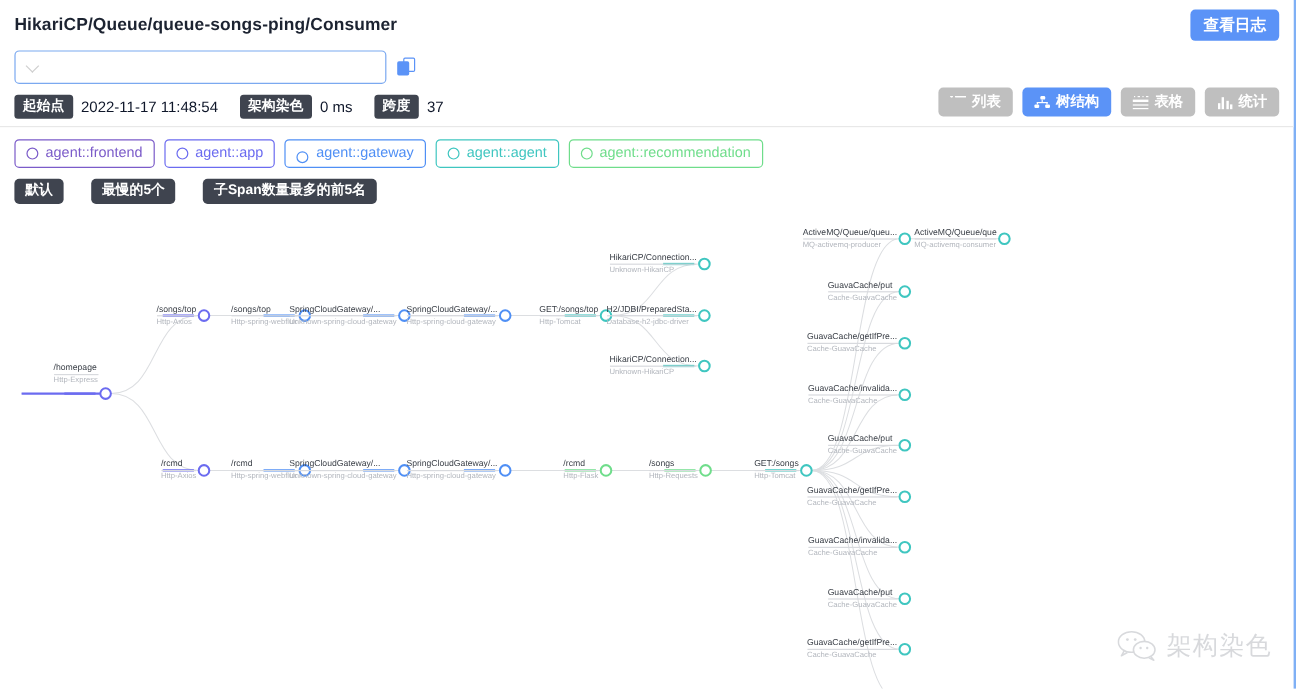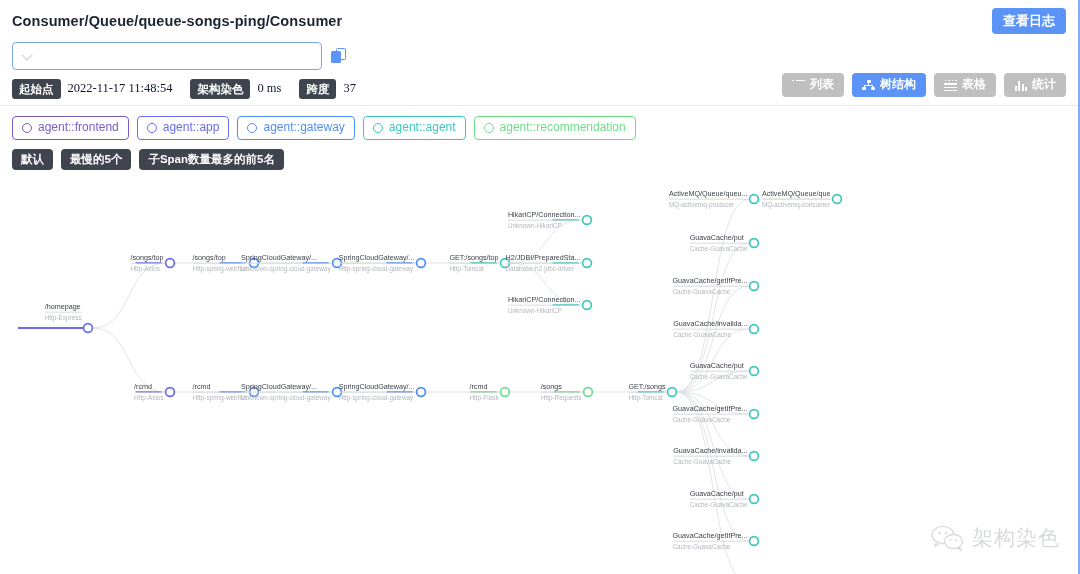--- a/index.html
+++ b/index.html
@@ -55,21 +55,21 @@
   }
   .copy-icon .b1 {
     position: absolute; right: 0; top: 0; width: 10px; height: 12px;
     border: 1.6px solid #5b93f7; border-radius: 1.5px; background:#fff;
   }
   .copy-icon .b2 {
     position: absolute; left: 0; bottom: 0; width: 10px; height: 12px;
     background: #5b93f7; border-radius: 1.5px;
   }
 
-  .meta-row { display: flex; align-items: center; margin-top: 9px; font-family: Liberation Serif, serif; }
+  .meta-row { display: flex; align-items: center; margin-top: 9px; }
   .tag {
     background: #3f444f; color: #fff; font-size: 11.5px; font-weight: bold;
     border-radius: 3px; padding: 3px 7px; line-height: 1.25; white-space: nowrap;
   }
   .meta-val { font-size: 12.5px; color: #0f172a; margin: 0 18px 0 7px; white-space: nowrap; }
   .meta-val.last { margin-right: 0; }
 
   .view-toggle {
     position: absolute; right: 12px; bottom: 8px;
     display: flex; gap: 8px;
@@ -115,21 +115,21 @@
     display: flex; align-items: center; gap: 6px;
     border: 1px solid; border-radius: 4px; padding: 3px 9px;
     font-size: 12px; background: #fff; cursor: pointer; white-space: nowrap;
     line-height: 1.3;
   }
   .chip .ring {
     width: 10px; height: 10px; border-radius: 50%;
     border: 1.8px solid currentColor; display: inline-block;
   }
 
-  .filter-row { display: flex; gap: 8px; padding: 9px 12px 0 12px; }
+  .filter-row { display: flex; gap: 23px; padding: 9px 12px 0 12px; }
   .fbtn {
     background: #3f444f; color: #fff; border: none; border-radius: 4px;
     font-size: 11.5px; font-weight: bold; padding: 3px 9px; cursor: pointer;
     line-height: 1.35; white-space: nowrap;
   }
 
   
   .tree-wrap { position: relative; width: 1080px; height: 400px; margin-top: 8px; }
   svg.tree { position: absolute; left: 0; top: 0; width: 1080px; height: 400px; }
 
@@ -154,21 +154,21 @@
     font-family: "DejaVu Sans", sans-serif;
   }
 </style>
 </head>
 <body>
 
 <div id="app">
 
   <div class="header">
     <div class="title-row">
-      <div class="page-title">Consumer/Queue/queue-songs-ping/Consumer</div>
+      <div class="page-title">HikariCP/Queue/queue-songs-ping/Consumer</div>
       <button class="btn-log">查看日志</button>
     </div>
 
     <div class="select-row">
       <div class="trace-select">
         <span class="chev"></span>
       </div>
       <div class="copy-icon">
         <span class="b1"></span>
         <span class="b2"></span>
@@ -234,21 +234,21 @@
 
   <div class="legend-row" id="legend-row">
       <div class="chip" style="color: rgb(123, 91, 201); border-color: rgb(123, 91, 201);">
         <span class="ring"></span>
         <span>agent::frontend</span>
       </div>
       <div class="chip" style="color: rgb(107, 107, 240); border-color: rgb(107, 107, 240);">
         <span class="ring"></span>
         <span>agent::app</span>
       </div>
-      <div class="chip" style="color: rgb(79, 143, 245); border-color: rgb(79, 143, 245);">
+      <div class="chip" style="color: rgb(79, 143, 245); border-color: rgb(79, 143, 245); align-items: flex-end;">
         <span class="ring"></span>
         <span>agent::gateway</span>
       </div>
       <div class="chip" style="color: rgb(63, 198, 192); border-color: rgb(63, 198, 192);">
         <span class="ring"></span>
         <span>agent::agent</span>
       </div>
       <div class="chip" style="color: rgb(111, 221, 139); border-color: rgb(111, 221, 139);">
         <span class="ring"></span>
         <span>agent::recommendation</span>

